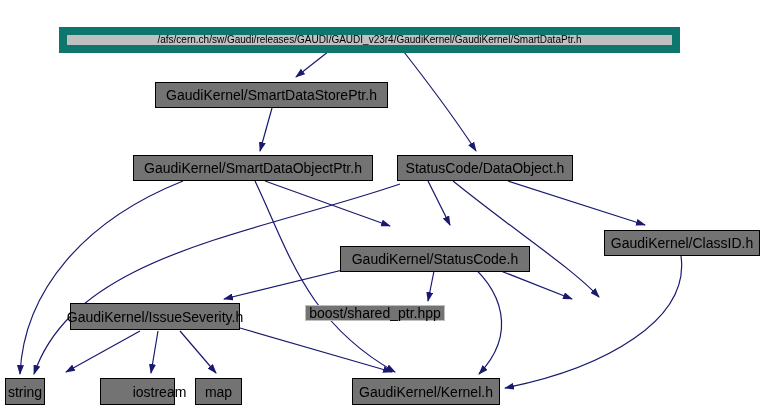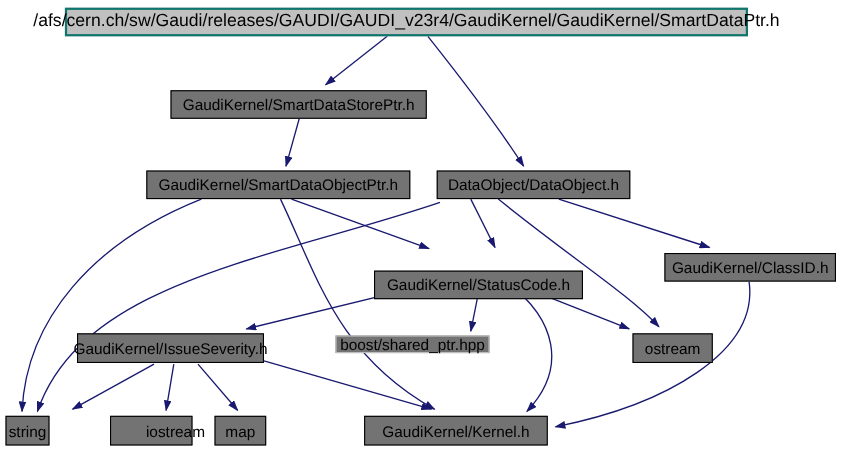--- a/index.html
+++ b/index.html
@@ -17,22 +17,23 @@
     box-sizing:border-box;
     background:#737373;
     border:1px solid #000000;
     color:#000000;
     display:flex;align-items:center;justify-content:center;
     font-size:14px;line-height:1;white-space:nowrap;
     z-index:2;
   }
   .node.root{
     background:#c0c0c0;
-    border:2px solid #0f766e;
-    font-size:16px;
+    border:8px solid #0f766e;
+    font-size:10px;
+    margin-top:20px;
   }
   .node.ext{border:1px solid #bfbfbf;}
 </style>
 </head>
 <body>
 
 <div class="graph">
 
   <svg class="edge-layer" viewBox="0 0 773 411" xmlns="http://www.w3.org/2000/svg">
     <defs>
@@ -67,52 +68,49 @@
 
   <div class="node" style="left:155px;top:82px;width:233px;height:26px;">
     <span>GaudiKernel/SmartDataStorePtr.h</span>
   </div>
 
   <div class="node" style="left:133px;top:155px;width:240px;height:26px;">
     <span>GaudiKernel/SmartDataObjectPtr.h</span>
   </div>
 
   <div class="node" style="left:397px;top:155px;width:176px;height:26px;">
-    <span>DataObject/DataObject.h</span>
+    <span>StatusCode/DataObject.h</span>
   </div>
 
   <div class="node" style="left:340px;top:230px;width:190px;height:26px;margin-top:16px;">
     <span>GaudiKernel/StatusCode.h</span>
   </div>
 
   <div class="node" style="left:604px;top:230px;width:156px;height:26px;">
     <span>GaudiKernel/ClassID.h</span>
   </div>
 
   <div class="node" style="left:70px;top:303px;width:170px;height:27px;">
     <span>GaudiKernel/IssueSeverity.h</span>
   </div>
 
   <div class="node ext" style="left:305px;top:305px;width:140px;height:16px;">
     <span>boost/shared_ptr.hpp</span>
   </div>
 
-  <div class="node" style="left:575px;top:303px;width:73px;height:27px;">
-    <span>ostream</span>
-  </div>
 
   <div class="node" style="left:5px;top:378px;width:40px;height:27px;">
     <span>string</span>
   </div>
 
   <div class="node" style="left:100px;top:378px;width:75px;height:27px;padding-left:44px;">
     <span>iostream</span>
   </div>
 
   <div class="node" style="left:195px;top:378px;width:47px;height:27px;text-align:right;">
     <span>map</span>
   </div>
 
-  <div class="node" style="left:331px;top:378px;width:167px;height:27px;">
+  <div class="node" style="left:352px;top:378px;width:148px;height:27px;">
     <span>GaudiKernel/Kernel.h</span>
   </div>
 
 </div>
 
 </body></html>

